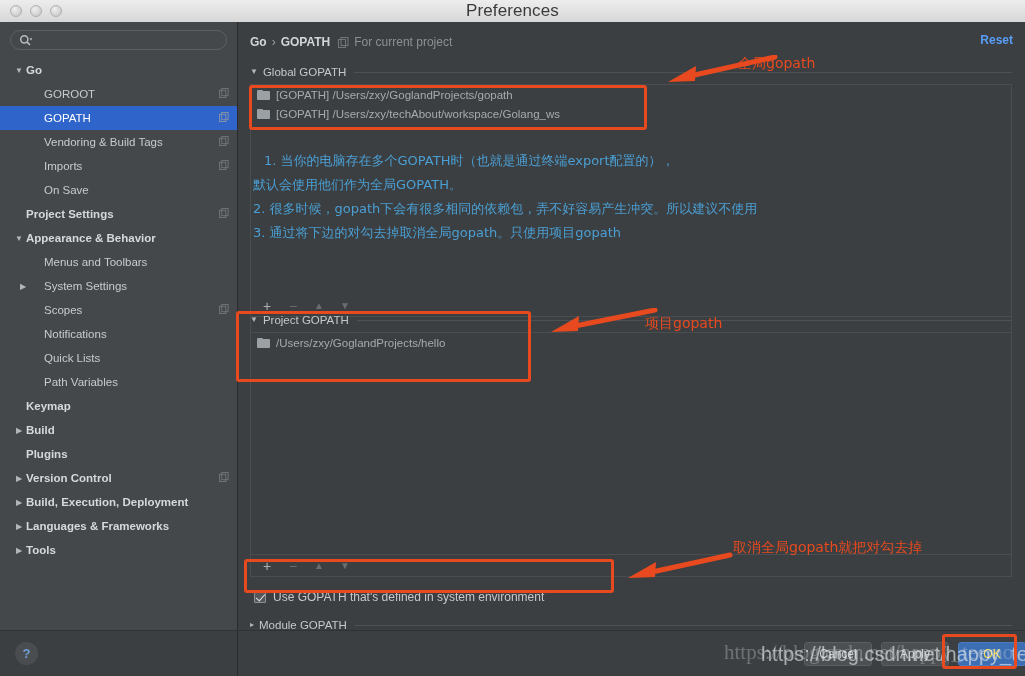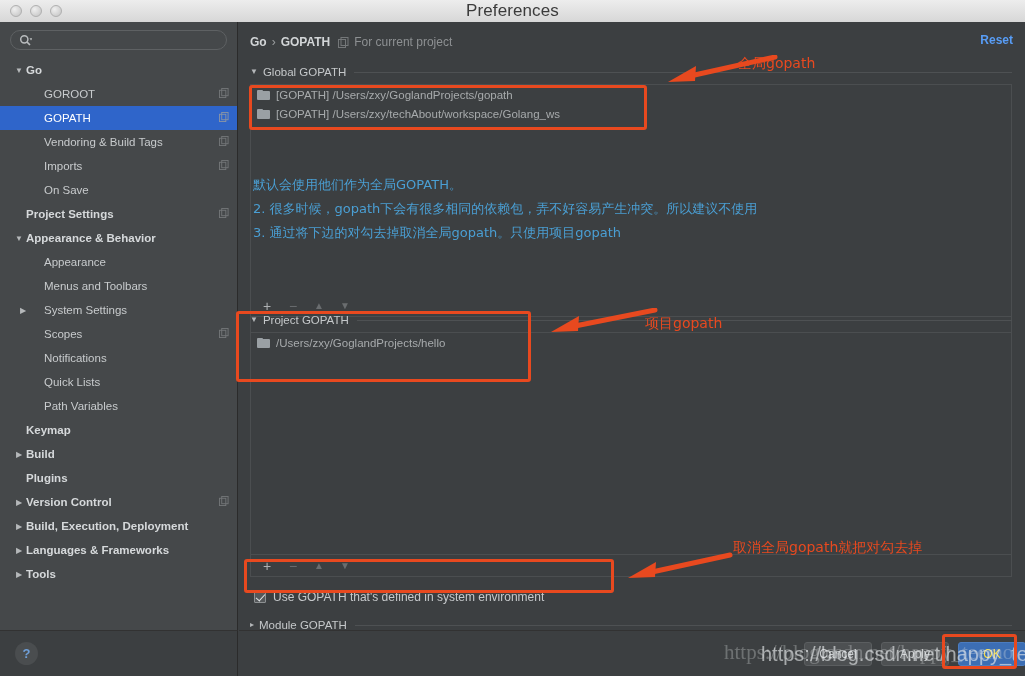--- a/index.html
+++ b/index.html
@@ -255,24 +255,20 @@
                 <rect x="0.5" y="2.5" width="7" height="8" fill="none" stroke="#9a9d9f" stroke-width="1"></rect>
                 <rect x="3" y="0.5" width="7" height="8" fill="none" stroke="#9a9d9f" stroke-width="1"></rect>
               </svg></span>
           </div>
           <div class="node ind0 bold">
             <span class="arrow" style="font-size: 8px;">▼</span>
             <span class="lbl">Appearance &amp; Behavior</span>
           </div>
           <div class="node ind1a">
             <span class="arrow" style="font-size: 8px;"></span>
-            <span class="lbl" style="padding-left: 14px;">Appearance</span>
-          </div>
-          <div class="node ind1a">
-            <span class="arrow" style="font-size: 8px;"></span>
             <span class="lbl" style="padding-left: 14px;">Menus and Toolbars</span>
           </div>
           <div class="node ind1a">
             <span class="arrow" style="font-size: 8px;">▶</span>
             <span class="lbl" style="padding-left: 14px;">System Settings</span>
           </div>
           <div class="node ind1a">
             <span class="arrow" style="font-size: 8px;"></span>
             <span class="lbl" style="padding-left: 14px;">Scopes</span>
             <span class="copyico"><svg width="10" height="10" viewBox="0 0 11 11">
@@ -368,20 +364,21 @@
 
       <div class="toolbar" style="left:11px;top:273px;width:762px;">
         <div id="global-toolbar" style="display:flex;align-items:center;gap:2px;padding-left:4px;">
             <div class="tb-btn">+</div>
             <div class="tb-btn dim">−</div>
             <div class="tb-btn dim" style="font-size: 10px;">▲</div>
             <div class="tb-btn dim" style="font-size: 10px;">▼</div>
           </div>
       </div>
 
+      <div class="infotext" style="left:25px;top:127px;">1. 当你的电脑存在多个GOPATH时（也就是通过终端export配置的），</div>
       <div class="infotext" style="left:14px;top:151px;">默认会使用他们作为全局GOPATH。</div>
       <div class="infotext" style="left:14px;top:175px;">2. 很多时候，gopath下会有很多相同的依赖包，弄不好容易产生冲突。所以建议不使用</div>
       <div class="infotext" style="left:14px;top:199px;">3. 通过将下边的对勾去掉取消全局gopath。只使用项目gopath</div>
 
       <div class="sect" style="left:11px;top:292px;width:762px;">
         <span class="tri">▼</span>
         <span>Project GOPATH</span>
         <span class="rule"></span>
       </div>
 

